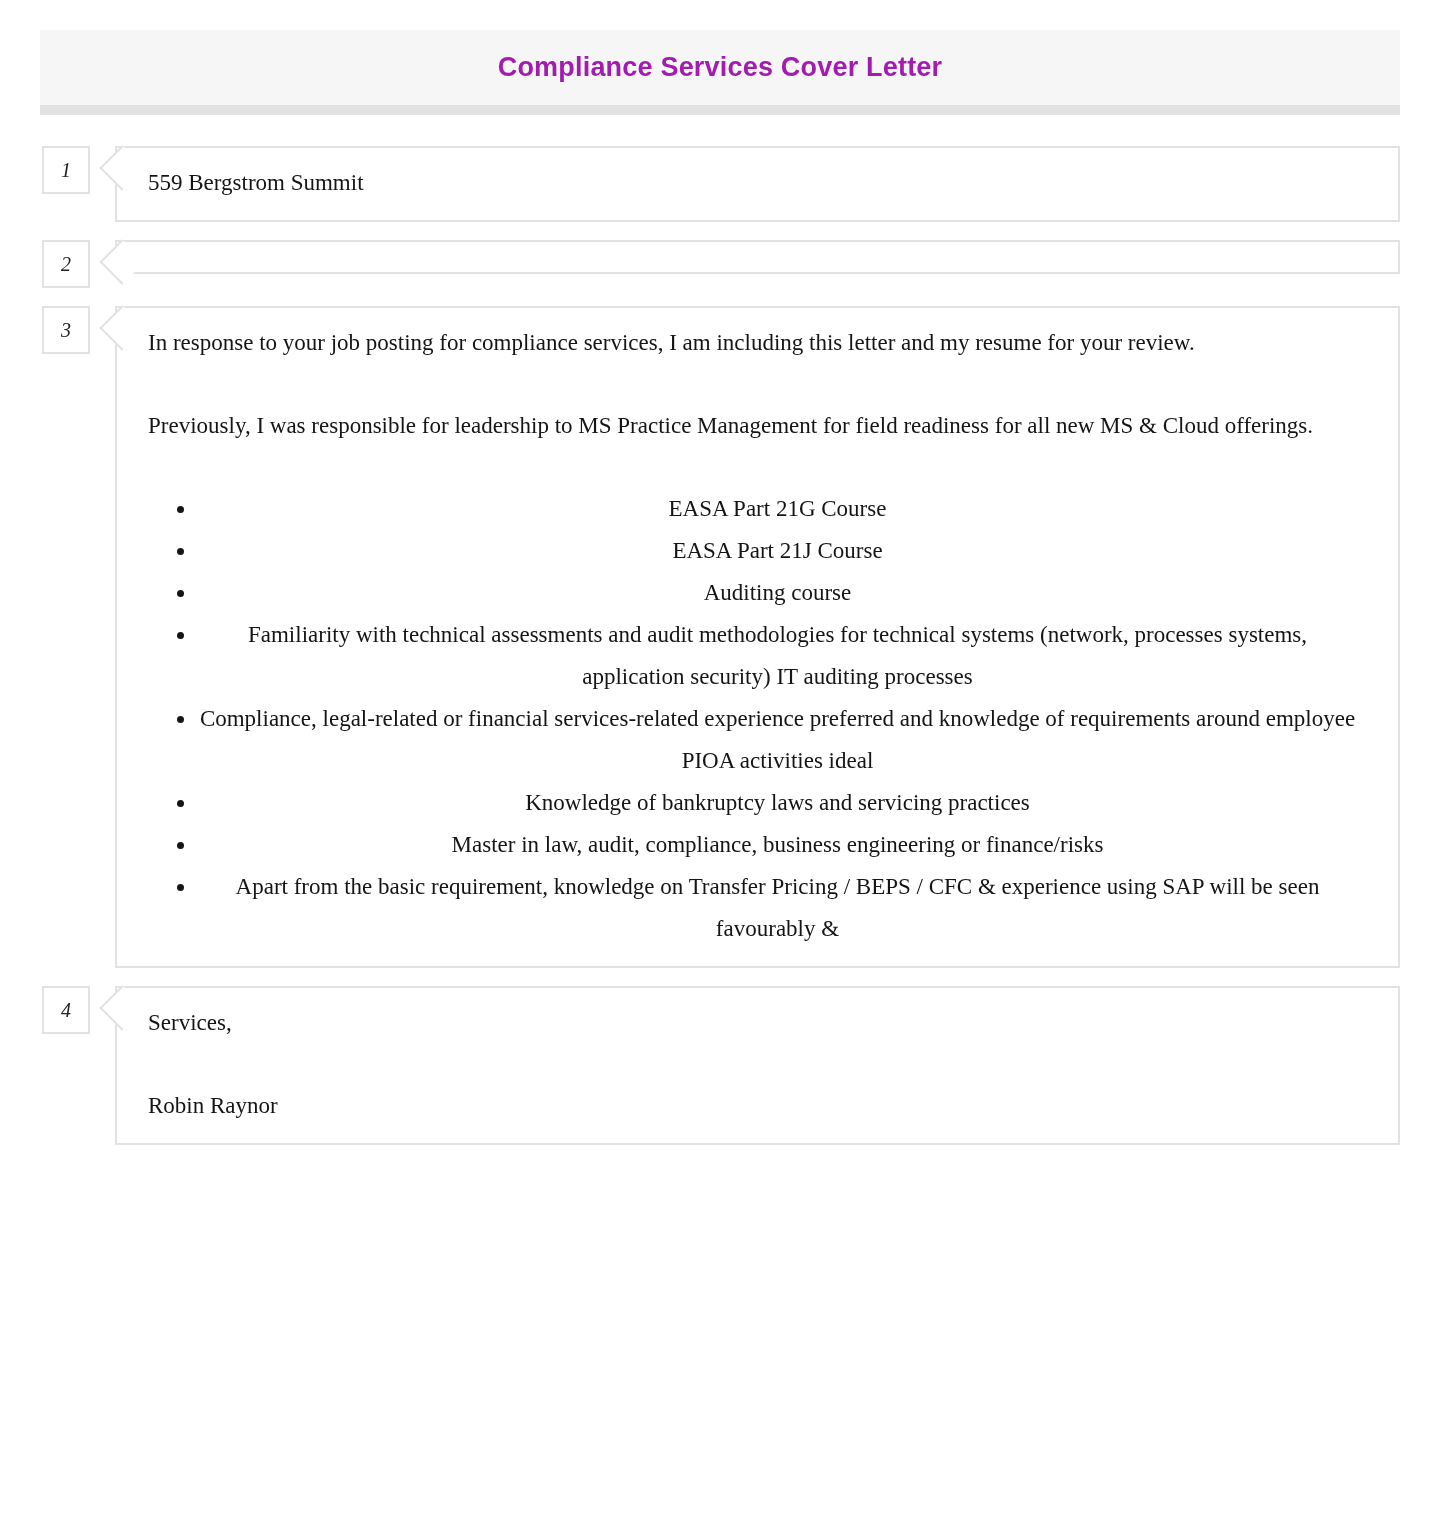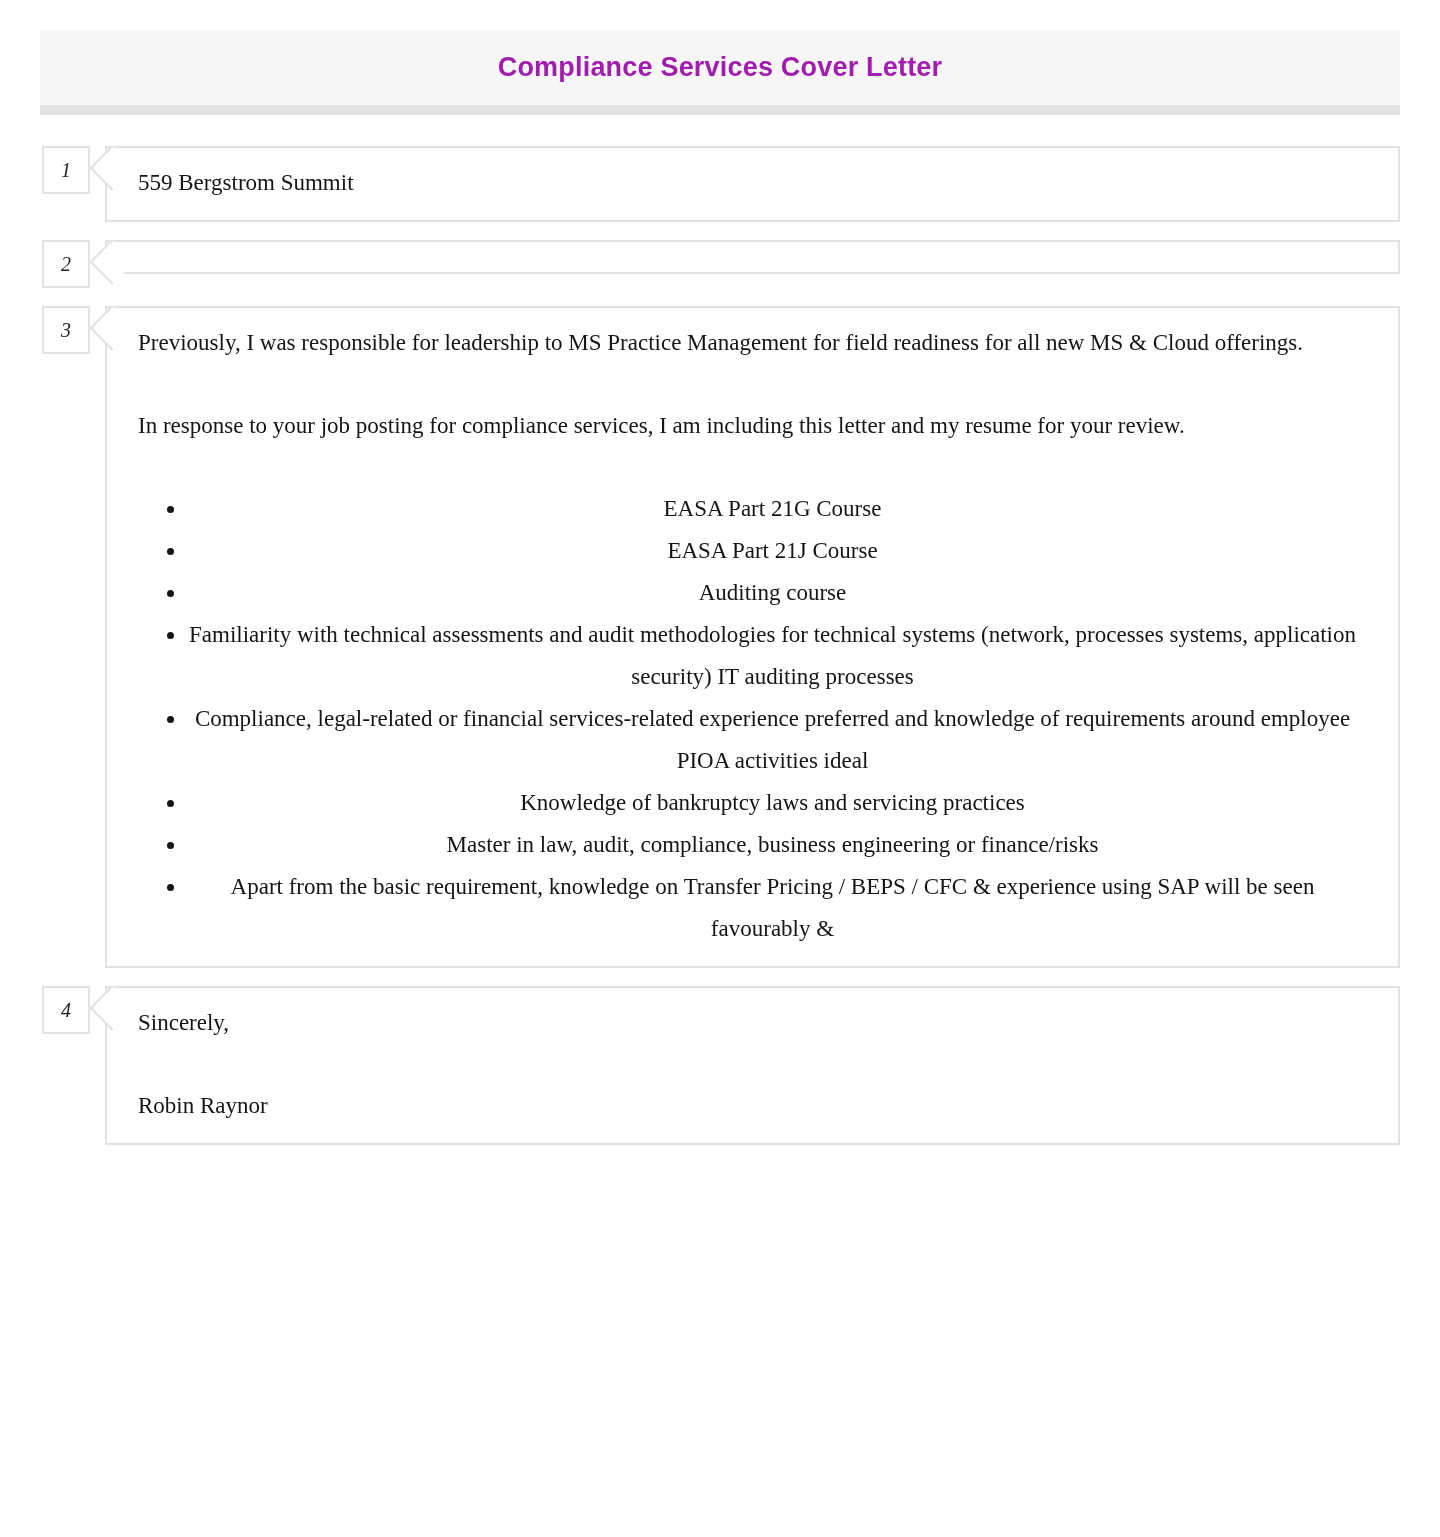--- a/index.html
+++ b/index.html
@@ -50,21 +50,21 @@
     align-items: center;
     justify-content: center;
     font-style: italic;
     font-size: 20px;
     color: #222;
   }
 
   .section-box {
     position: relative;
     flex: 1;
-    margin-left: 15px;
+    margin-left: 25px;
     border: 2px solid #e2e2e2;
     background: #ffffff;
     padding: 14px 42px 16px 31px;
     font-size: 23px;
     line-height: 42px;
   }
 
   
   .notch {
     position: absolute;
@@ -113,37 +113,37 @@
     <div class="badge">2</div>
     <div class="section-box">
       <div class="notch"></div>
     </div>
   </div>
 
   <div class="section-row">
     <div class="badge">3</div>
     <div class="section-box">
       <div class="notch"></div>
+      <p>In response to your job posting for compliance services, I am including this letter and my resume for your review.</p>
       <p>Previously, I was responsible for leadership to MS Practice Management for field readiness for all new MS &amp; Cloud offerings.</p>
-      <p>In response to your job posting for compliance services, I am including this letter and my resume for your review.</p>
       <ul class="req-list">
         <li>EASA Part 21G Course</li>
         <li>EASA Part 21J Course</li>
         <li>Auditing course</li>
         <li>Familiarity with technical assessments and audit methodologies for technical systems (network, processes systems, application security) IT auditing processes</li>
         <li>Compliance, legal-related or financial services-related experience preferred and knowledge of requirements around employee PIOA activities ideal</li>
         <li>Knowledge of bankruptcy laws and servicing practices</li>
         <li>Master in law, audit, compliance, business engineering or finance/risks</li>
         <li>Apart from the basic requirement, knowledge on Transfer Pricing / BEPS / CFC &amp; experience using SAP will be seen favourably &amp;</li>
       </ul>
     </div>
   </div>
 
   <div class="section-row">
     <div class="badge">4</div>
     <div class="section-box">
       <div class="notch"></div>
-      <p>Sincerely,</p>
+      <p>Services,</p>
       <p>Robin Raynor</p>
     </div>
   </div>
 
 </div>
 
 </body></html>

